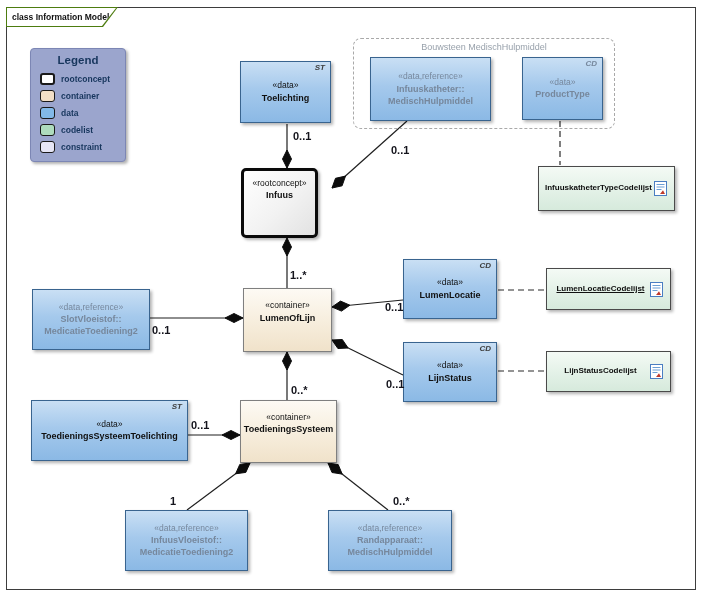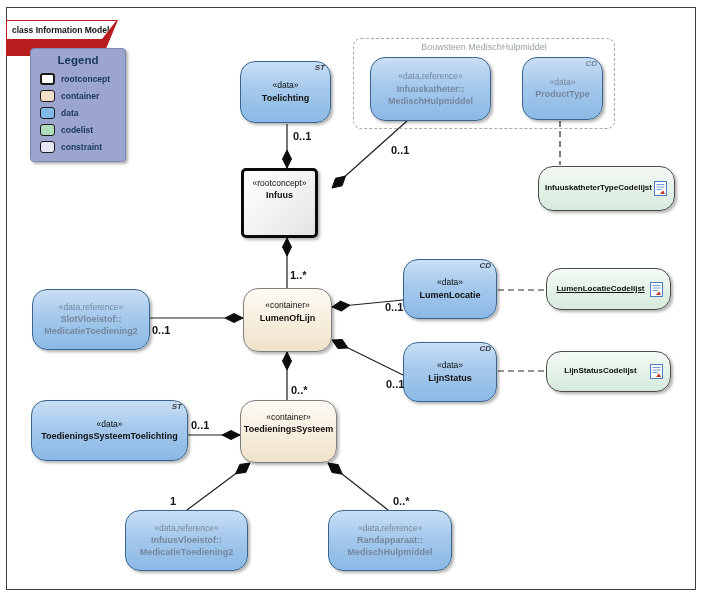--- a/index.html
+++ b/index.html
@@ -1,31 +1,31 @@
 <!DOCTYPE html>
 <html><head>
 <meta charset="utf-8">
 <style>
   html,body{margin:0;padding:0;}
   body{font-family:"Liberation Sans", sans-serif; background:#ffffff;}
   .canvas{position:relative;width:701px;height:599px;background:#ffffff;overflow:hidden;}
 
   .frame{position:absolute;left:6px;top:7px;width:690px;height:583px;border:1.5px solid #3d3d3d;box-sizing:border-box;}
-  .tab-outer{position:absolute;left:6px;top:20px;width:112px;height:36px;background:#b91c1c;
+  .tab-outer{position:absolute;left:6px;top:7px;width:112px;height:20px;background:#4d7c0f;
     clip-path:polygon(0 0,100% 0,calc(100% - 15px) 100%,0 100%);}
   .tab-inner{position:absolute;left:1px;top:1px;width:109px;height:18px;background:#ffffff;
     clip-path:polygon(0 0,100% 0,calc(100% - 14px) 100%,0 100%);
     font-size:8.5px;font-weight:bold;color:#111;line-height:18px;padding-left:5px;box-sizing:border-box;}
 
   .wires{position:absolute;left:0;top:0;pointer-events:none;}
   .wires line, .wires path{stroke:#1f1f1f;stroke-width:1.2;fill:none;}
   .wires .dash{stroke:#2b2b2b;stroke-dasharray:6 4;}
   .wires polygon{fill:#0c0c0c;stroke:#0c0c0c;}
 
-  .node{position:absolute;box-sizing:border-box;border-radius:15px;display:flex;flex-direction:column;
+  .node{position:absolute;box-sizing:border-box;border-radius:0;display:flex;flex-direction:column;
     align-items:center;justify-content:center;text-align:center;box-shadow:2px 2px 3px rgba(0,0,0,.3);
     font-size:9px;color:#101010;line-height:1.35;}
   .data-node{background:linear-gradient(180deg,#c9dff4 0%,#a5c9ec 45%,#8bb9e5 100%);border:1px solid #39648f;}
   .ref-node{color:#76879c;}
   .container-node{background:linear-gradient(180deg,#fdfaf4 0%,#f6ecda 60%,#f0e2ca 100%);border:1px solid #7f7f7f;}
   .rootconcept-node{background:linear-gradient(135deg,#ffffff 0%,#f2f2f2 55%,#e2e2e2 100%);border:3px solid #0a0a0a;border-radius:5px;justify-content:flex-start;padding-top:7px;}
   .codelist-node{background:linear-gradient(180deg,#f4faf5 0%,#e3f1e7 55%,#d6eadc 100%);border:1px solid #4a4a4a;flex-direction:row;}
   .stereo{font-size:8.5px;}
   .nname{font-weight:bold;font-size:9px;}
   .marker{position:absolute;top:1px;right:5px;font-style:italic;font-size:8px;font-weight:bold;color:#3c3c3c;}

